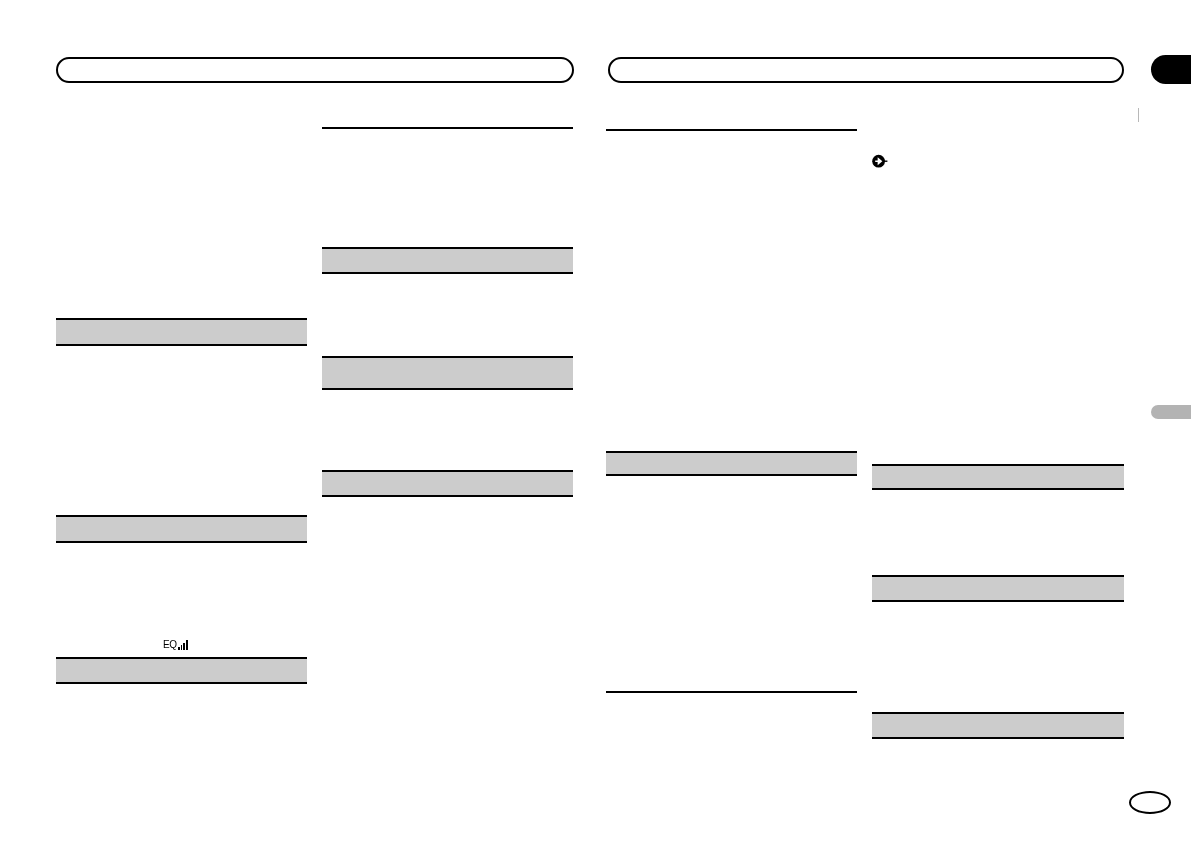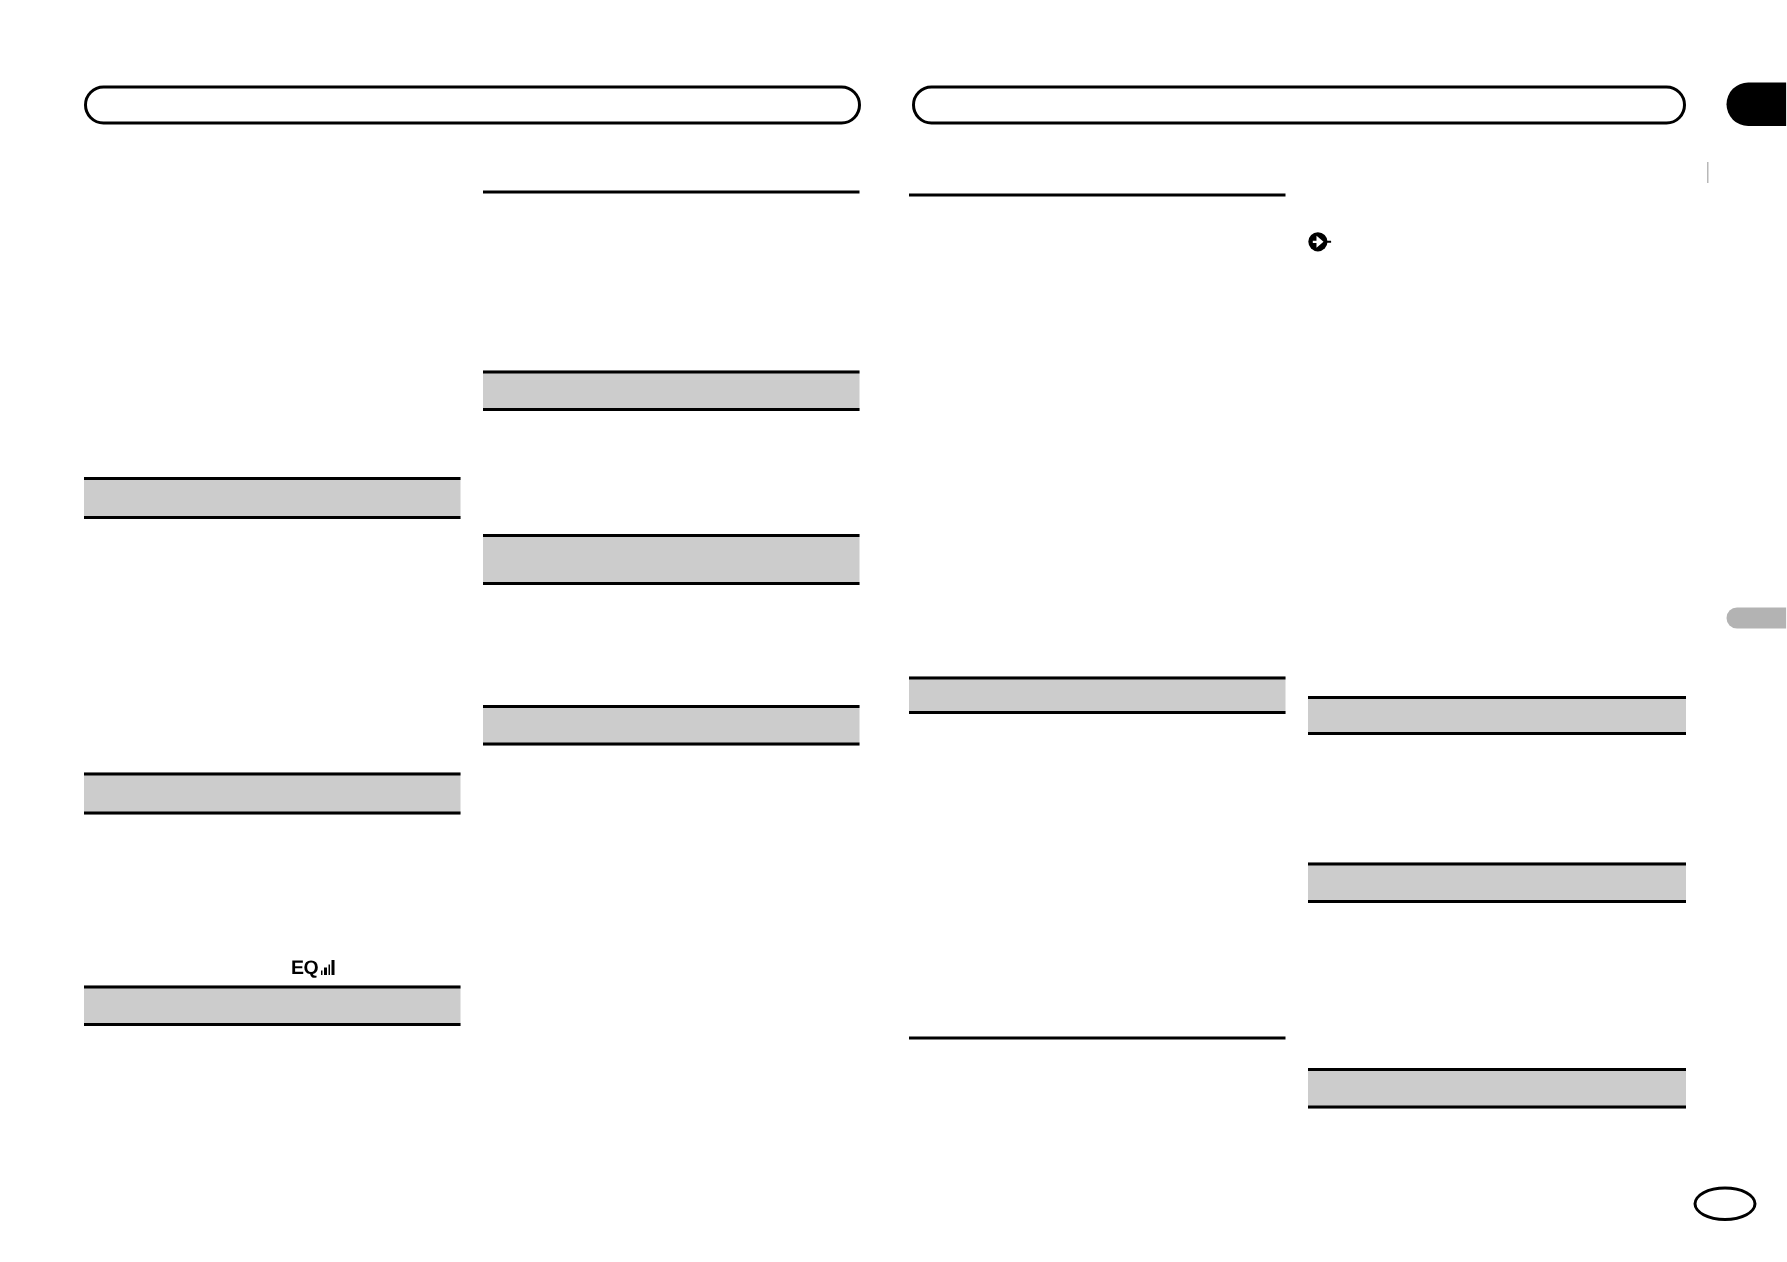--- a/index.html
+++ b/index.html
@@ -75,26 +75,25 @@
   
   .eq-icon {
     position: absolute;
     display: flex;
     align-items: flex-end;
     gap: 0.6px;
     height: 11px;
   }
   .eq-icon .eq-text {
     font-family: "Liberation Sans", sans-serif;
-    font-size: 13px;
-    font-weight: bold;
+    font-size: 10px;
+    font-weight: normal;
     line-height: 10px;
     color: #000000;
     letter-spacing: -0.4px;
-    margin-left: 31px;
   }
   .eq-icon .eq-bars {
     display: flex;
     align-items: flex-end;
     gap: 1px;
     margin-left: 1px;
     height: 10px;
   }
   .eq-icon .eq-bars i {
     display: block;

